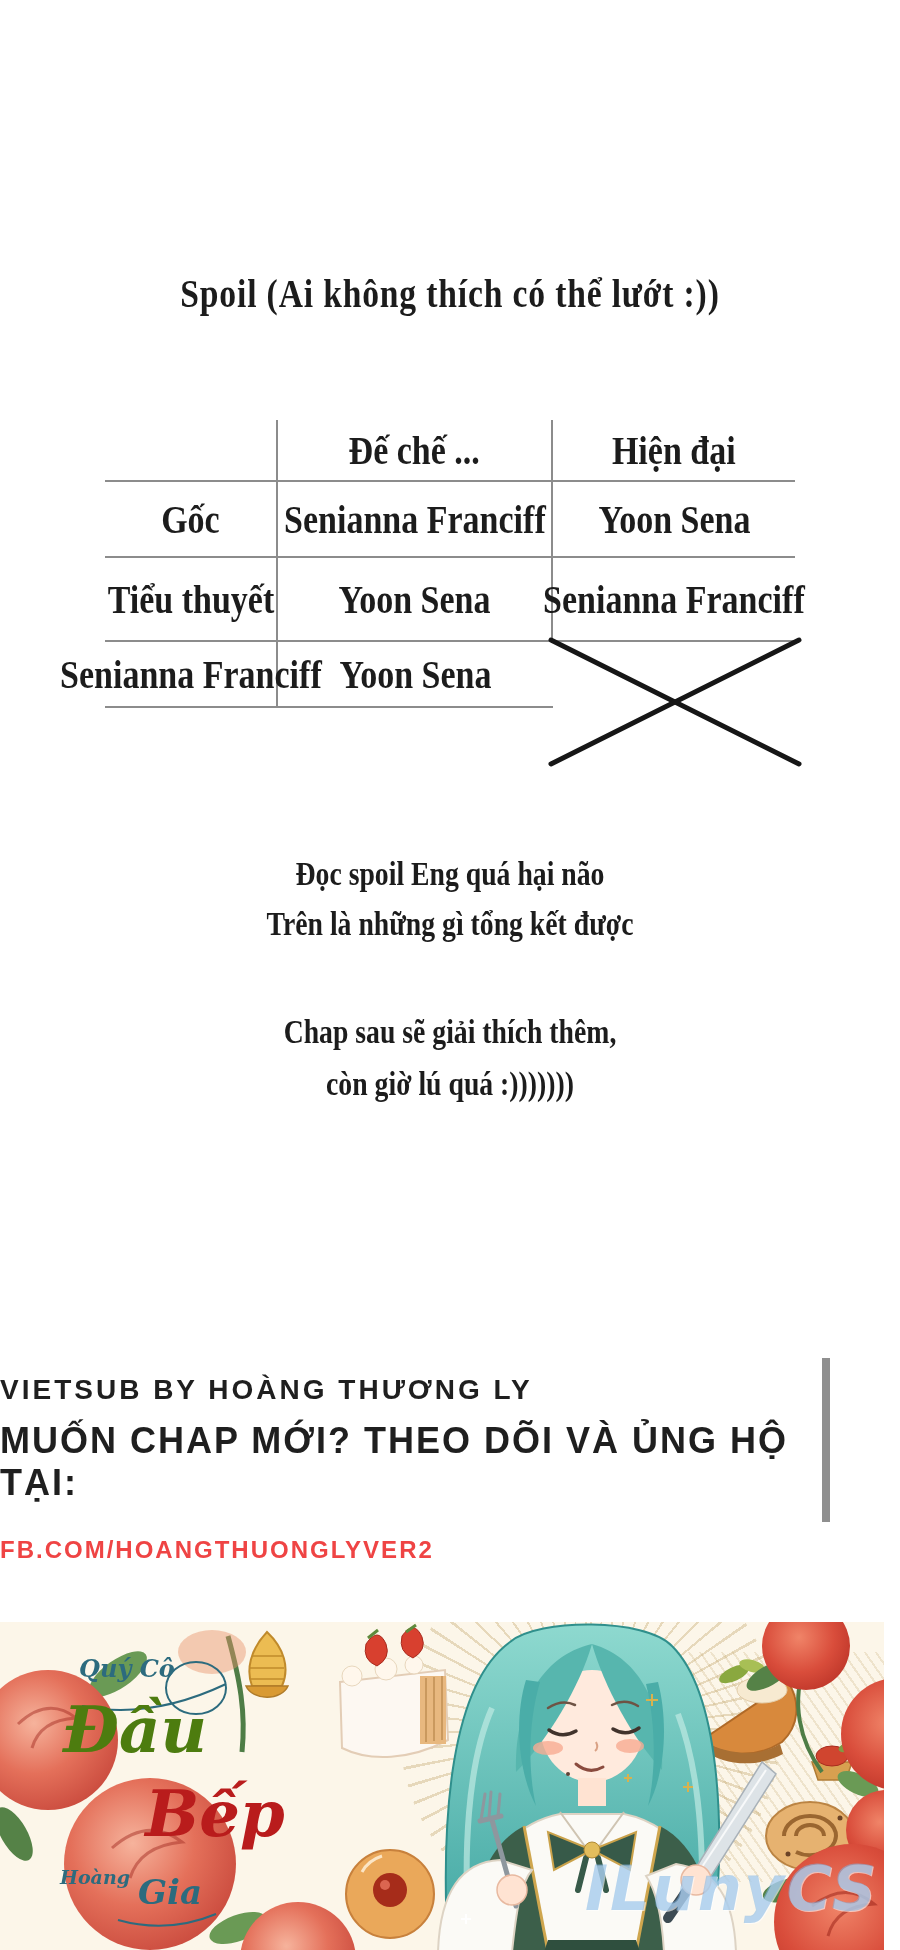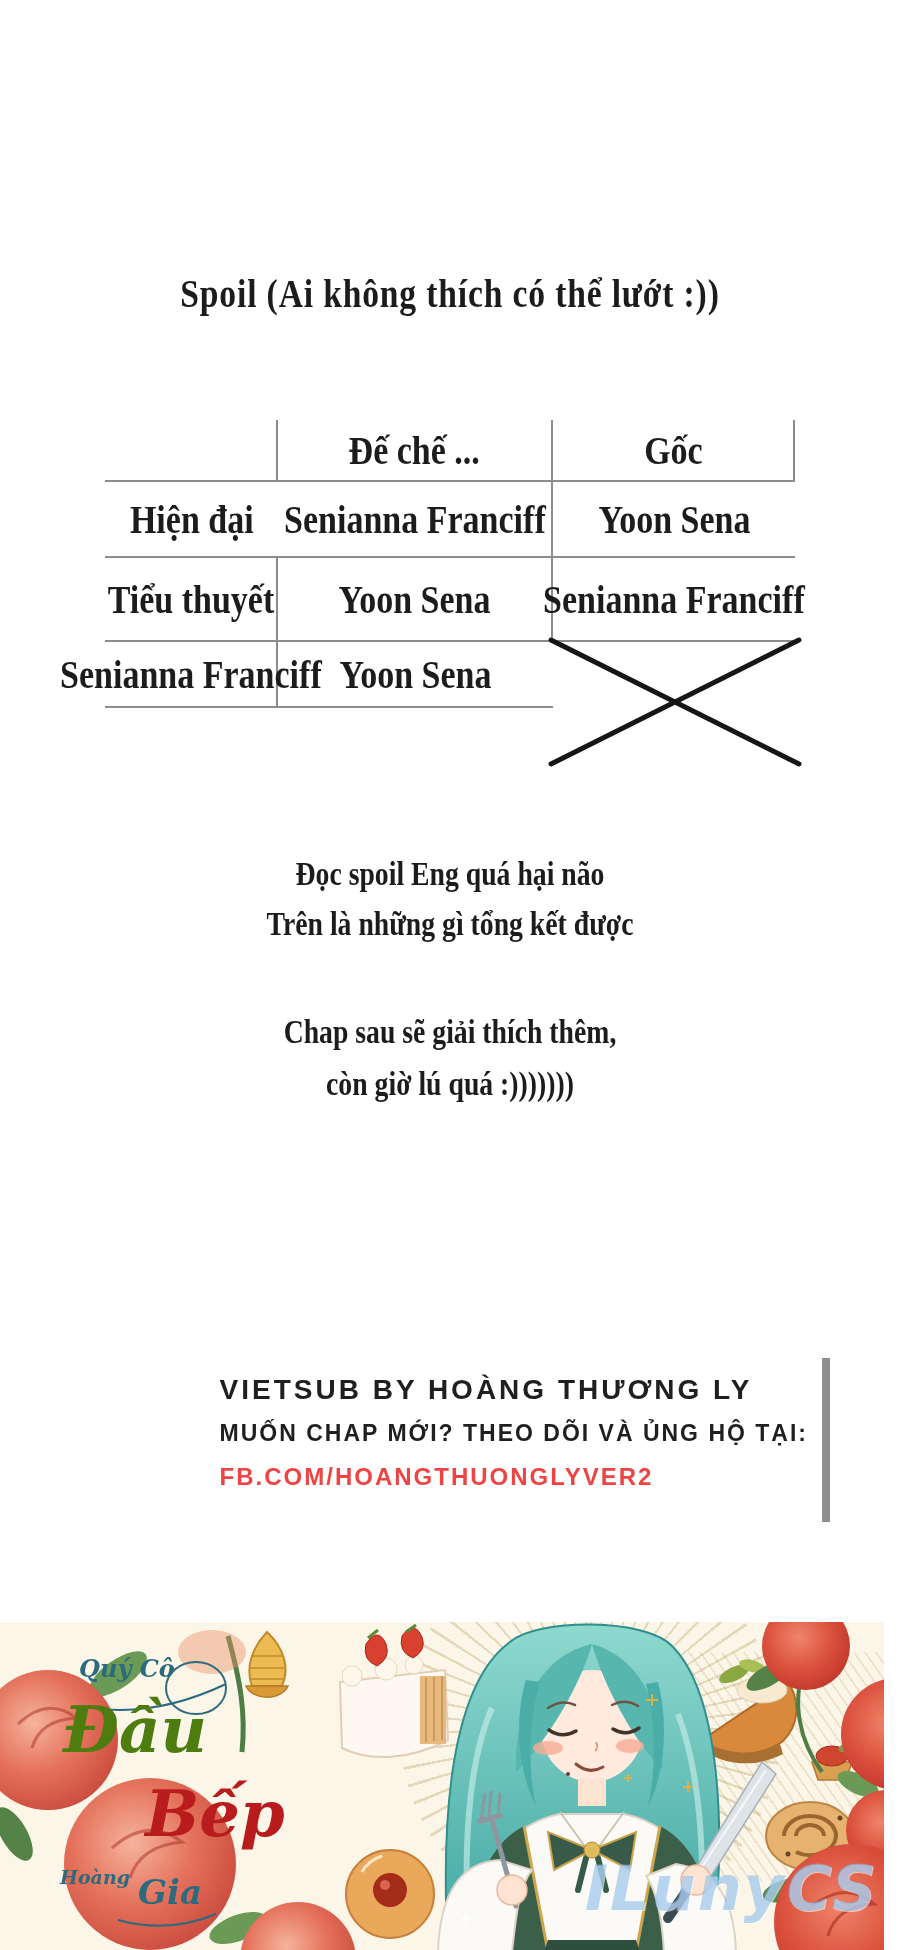--- a/index.html
+++ b/index.html
@@ -20,21 +20,21 @@
   .xmark{position:absolute;left:440px;top:212px;width:260px;height:140px;}
 
   
   .note{font-weight:bold;font-size:33px;}
   .n1{top:856px;} .n2{top:906px;} .n3{top:1014px;} .n4{top:1066px;}
 
   
   .credits{position:absolute;right:92px;top:1374px;
            font-family:"Liberation Sans",sans-serif;font-weight:bold;color:#1f1f1f;}
   .cr1{font-size:28px;letter-spacing:3px;margin-bottom:14px;}
-  .cr2{font-size:23px;letter-spacing:2px;margin-bottom:16px;}
+  .cr2{font-size:36px;letter-spacing:2px;margin-bottom:32px;}
   .cr3{font-size:24px;letter-spacing:2px;color:#ef4444;}
   .graybar{left:822px;top:1358px;width:8px;height:164px;background:#8f8f8f;}
 
   
   .banner{left:0;top:1622px;width:884px;height:328px;background:#fcf6e9;overflow:hidden;}
   .rays{position:absolute;left:400px;top:-80px;width:380px;height:380px;border-radius:50%;
         background:repeating-conic-gradient(rgba(186,155,92,.33) 0deg .9deg, rgba(0,0,0,0) .9deg 5.5deg);}
   .hatch{position:absolute;left:640px;top:30px;width:250px;height:230px;opacity:.75;
         background:repeating-linear-gradient(55deg, rgba(186,155,92,.28) 0 2px, transparent 2px 9px);}
   .bansvg{position:absolute;left:0;top:0;}
@@ -55,26 +55,26 @@
 
   <div class="abs ctr title cond">Spoil (Ai không thích có thể lướt :))</div>
 
   <div class="stable">
     <div class="cell vline hline">
         <span class="sx"></span>
       </div>
     <div class="cell vline hline">
         <span class="sx">Đế chế ...</span>
       </div>
+    <div class="cell hline">
+        <span class="sx">Hiện đại</span>
+      </div>
+
     <div class="cell vline hline">
         <span class="sx">Gốc</span>
-      </div>
-
-    <div class="cell hline">
-        <span class="sx">Hiện đại</span>
       </div>
     <div class="cell vline hline">
         <span class="sx">Senianna Franciff</span>
       </div>
     <div class="cell hline">
         <span class="sx">Yoon Sena</span>
       </div>
 
     <div class="cell vline hline">
         <span class="sx">Tiểu thuyết</span>

